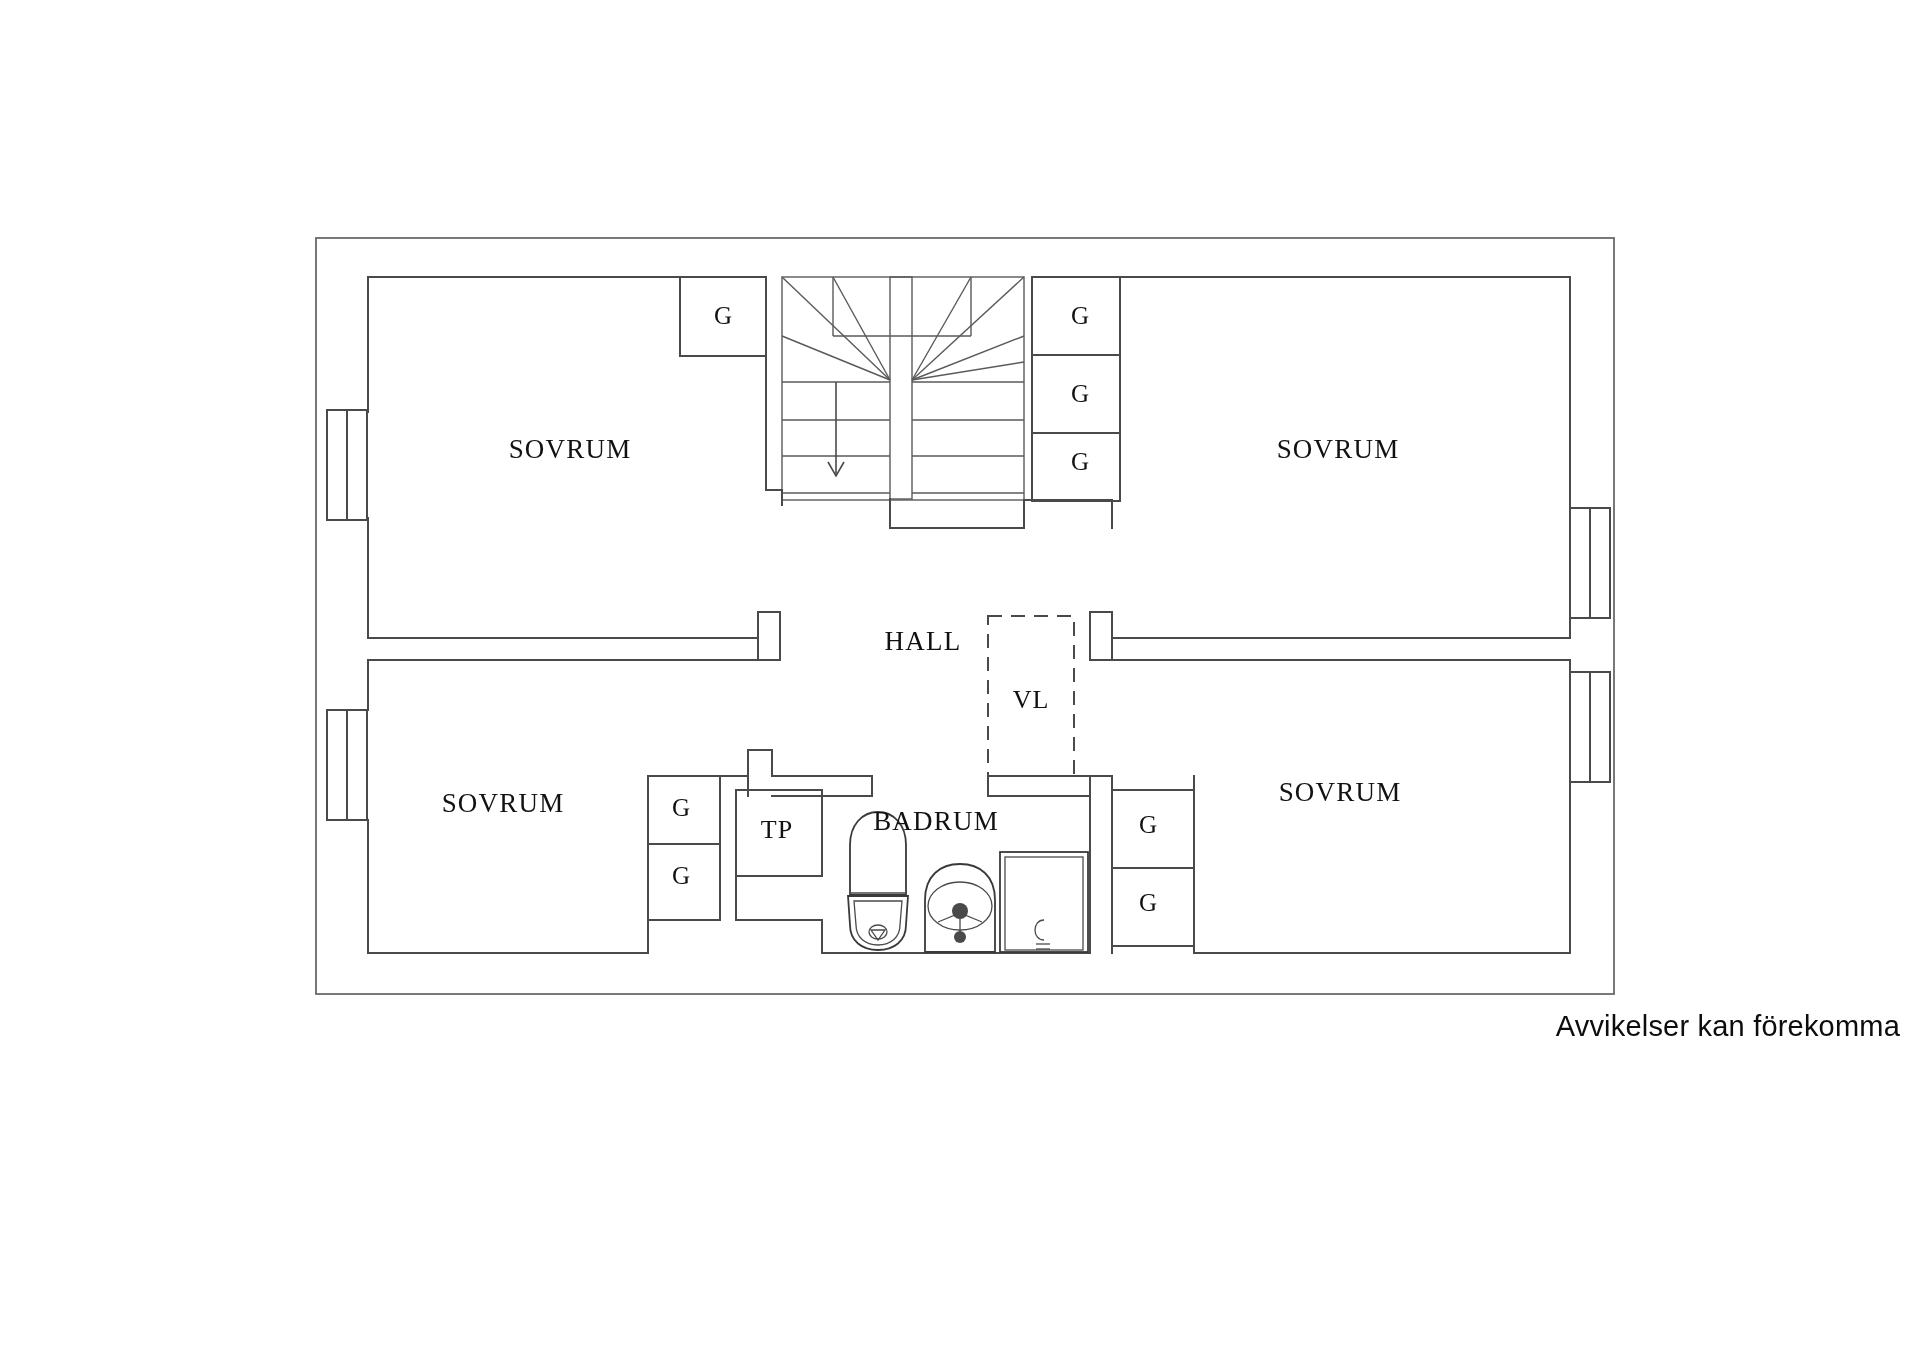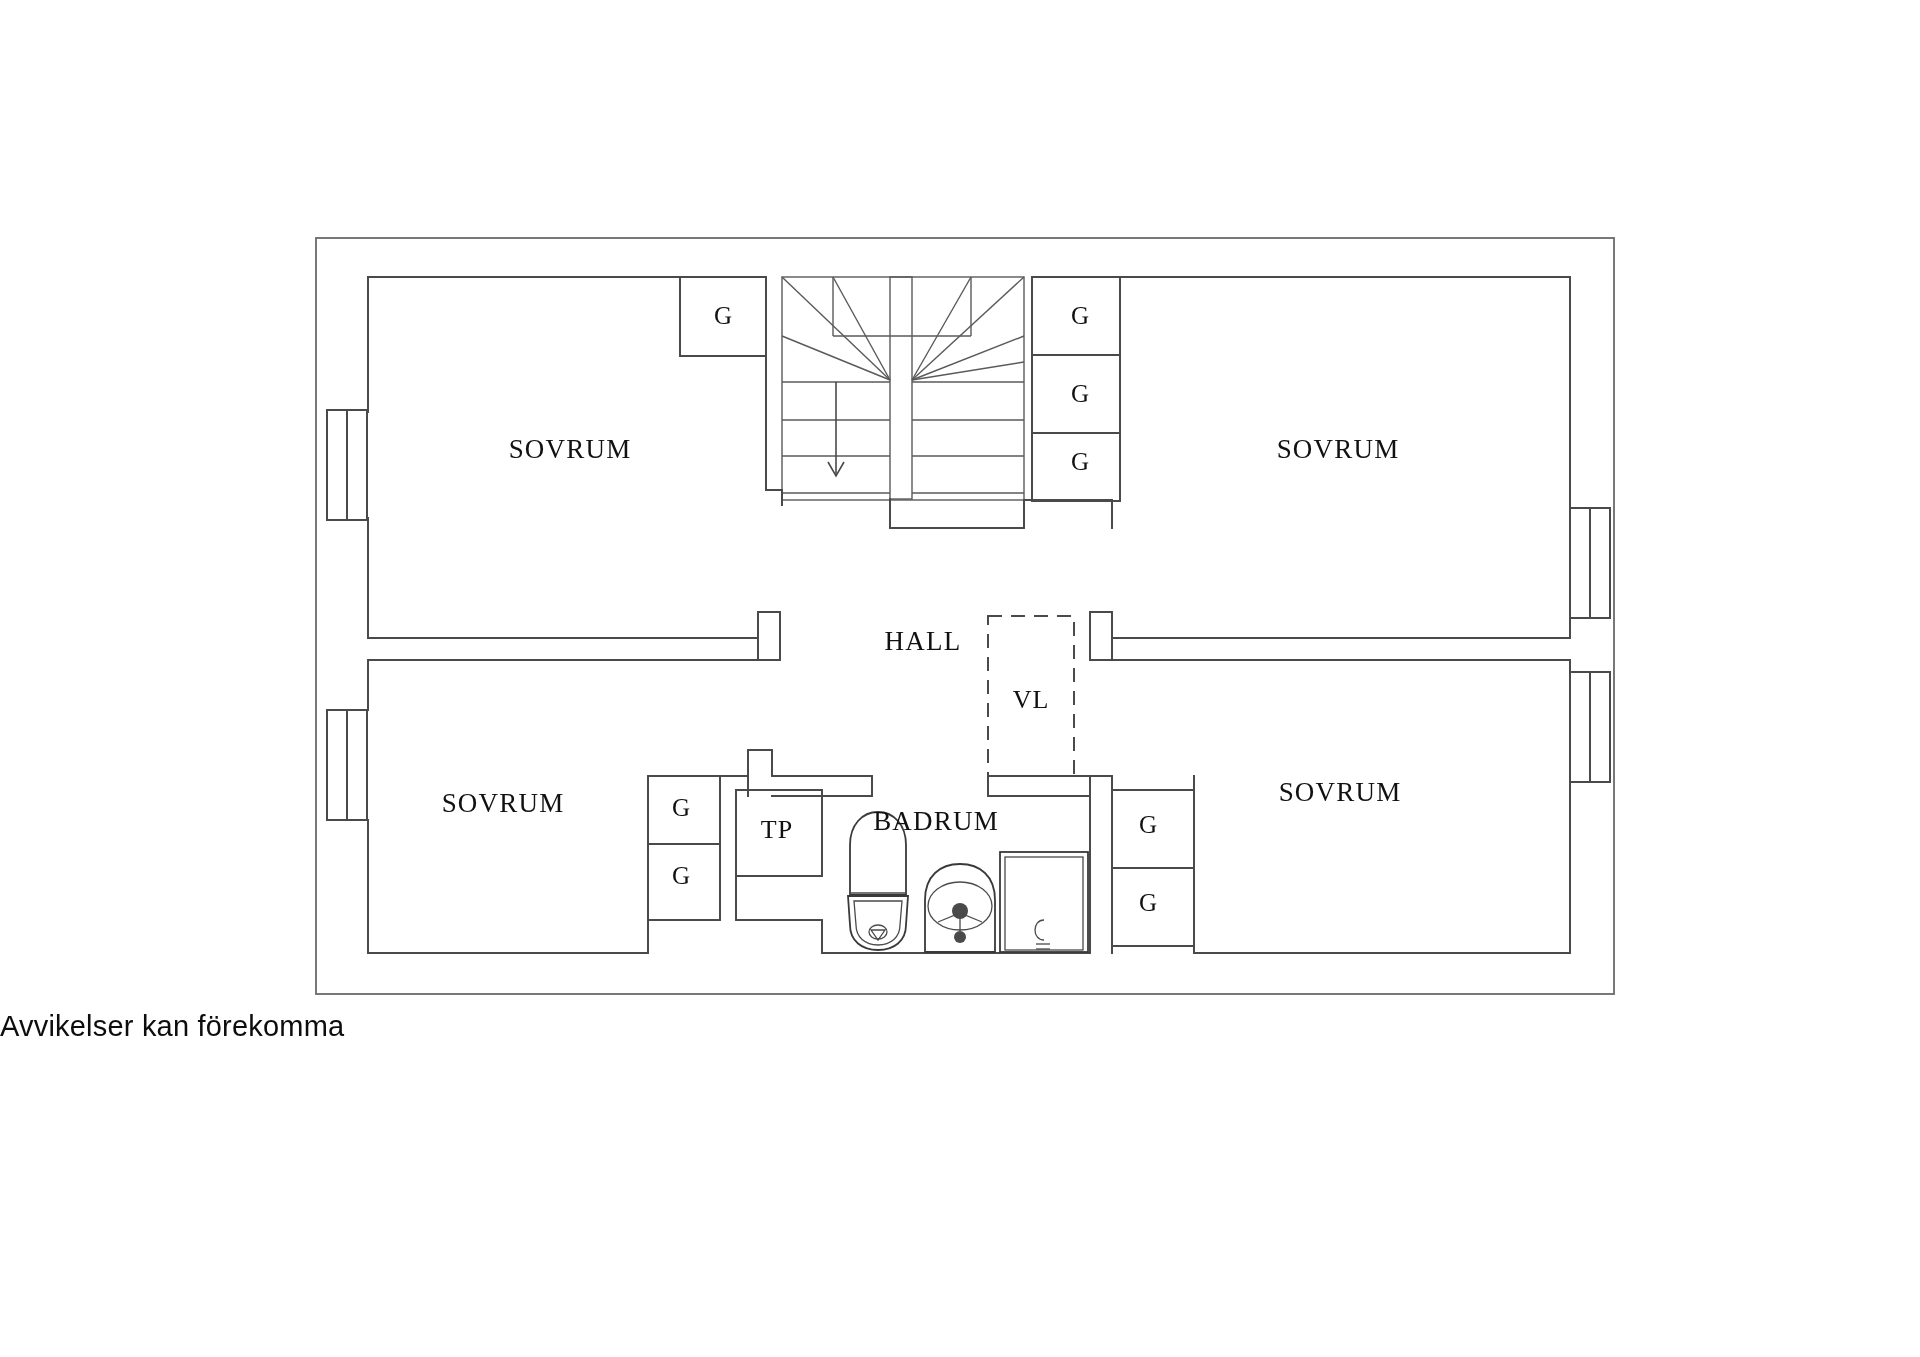--- a/index.html
+++ b/index.html
@@ -83,21 +83,21 @@
     letter-spacing: 1.0px;
   }
   text.closet-label {
     font-size: 25px;
   }
   .caption {
     position: absolute;
     left: 0;
     top: 1010px;
     width: 1900px;
-    text-align: left;
+    text-align: right;
     font-family: "Liberation Sans", sans-serif;
     font-size: 29px;
     color: #0d0d0d;
     letter-spacing: 0.2px;
   }
 </style>
 </head>
 <body>
 
 <div id="plan-root">

